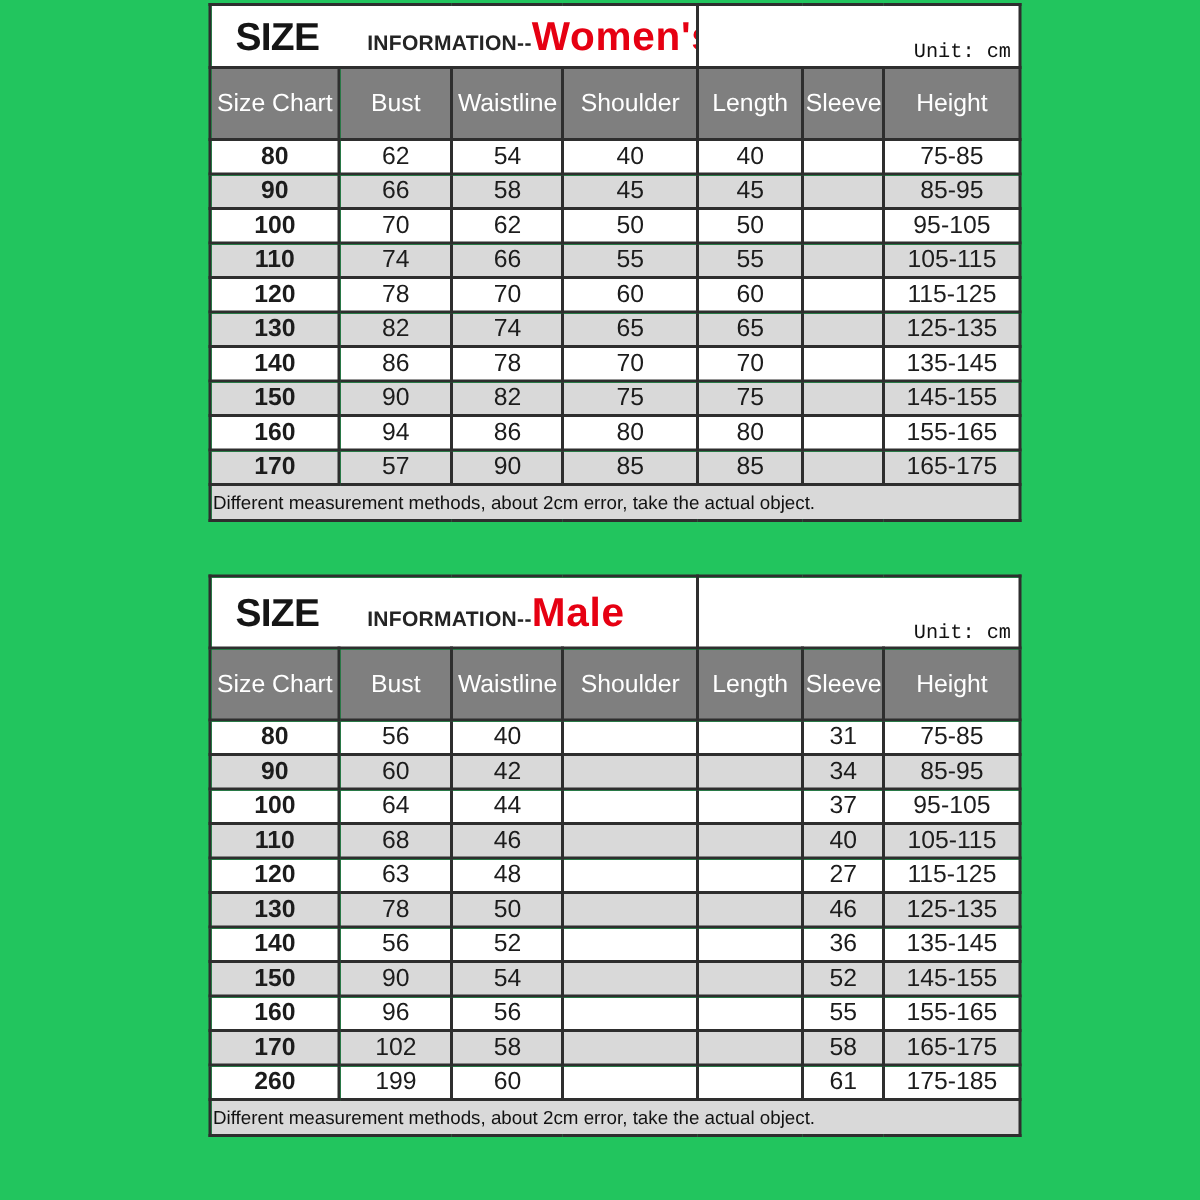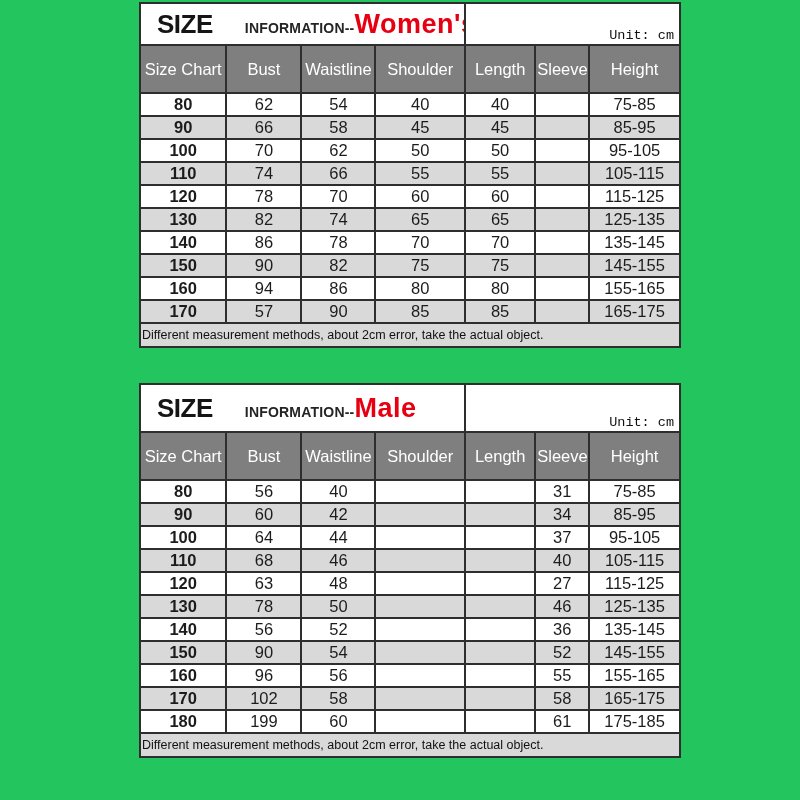--- a/index.html
+++ b/index.html
@@ -363,21 +363,21 @@
         <tr>
           <td>170</td>
           <td>102</td>
           <td>58</td>
           <td></td>
           <td></td>
           <td>58</td>
           <td>165-175</td>
         </tr>
         <tr>
-          <td>180</td>
+          <td>260</td>
           <td>199</td>
           <td>60</td>
           <td></td>
           <td></td>
           <td>61</td>
           <td>175-185</td>
         </tr>
       </tbody>
     <tfoot>
       <tr>

